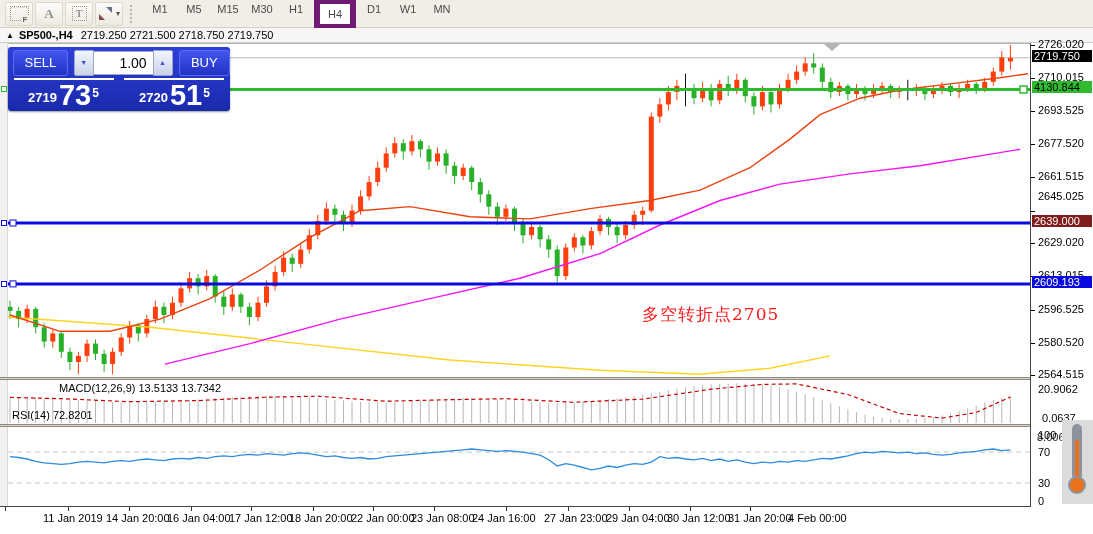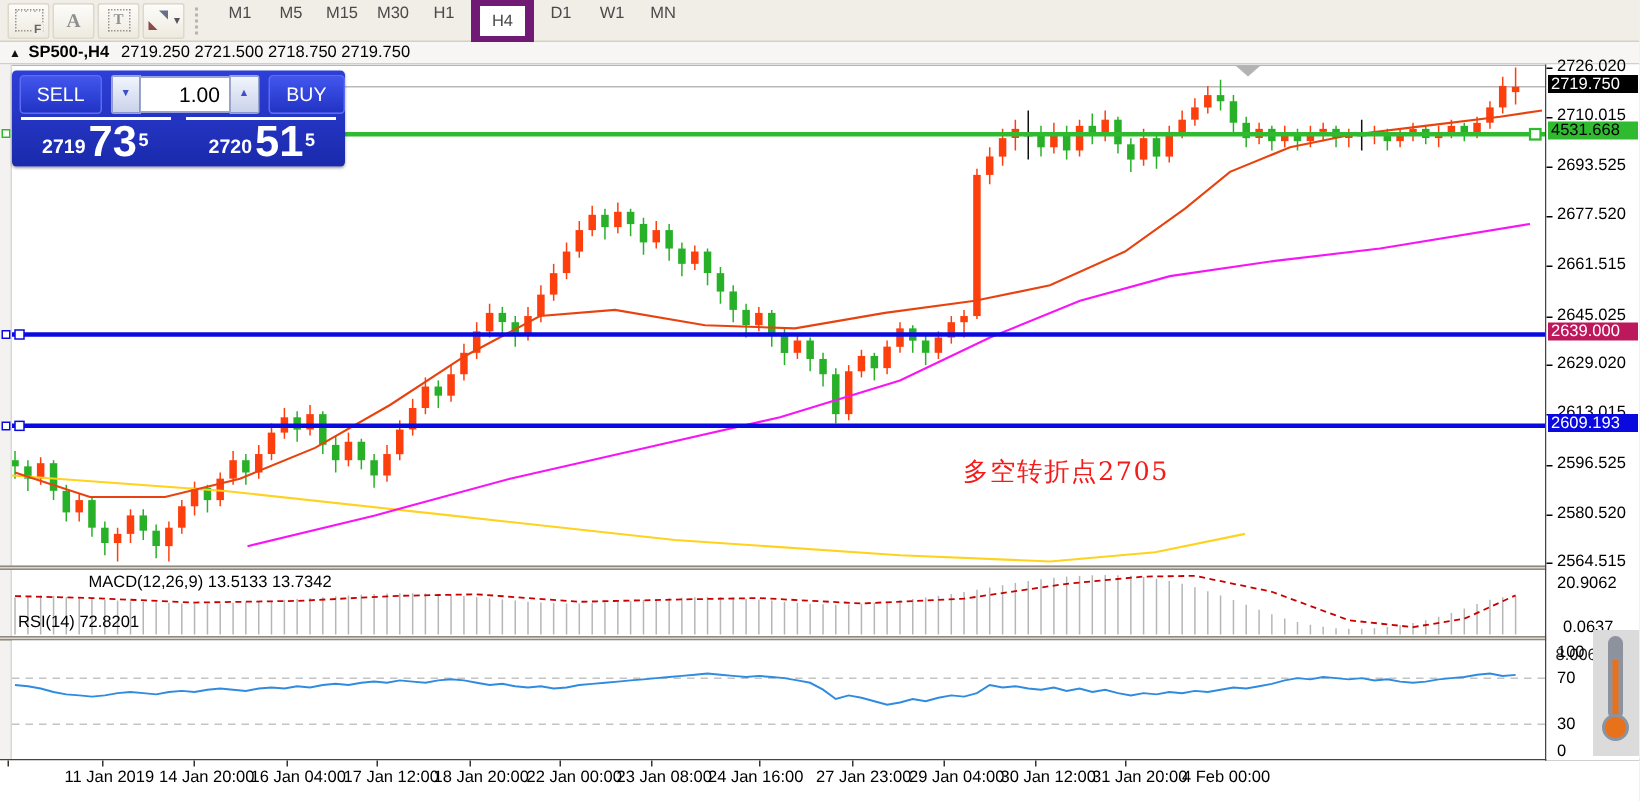--- a/index.html
+++ b/index.html
@@ -517,34 +517,34 @@
       <span class="ptick" style="top:-5px;">2726.020</span>
       <span class="pdash" style="top:35px;"></span>
       <span class="ptick" style="top:28px;">2710.015</span>
       <span class="pdash" style="top:68px;"></span>
       <span class="ptick" style="top:61px;">2693.525</span>
       <span class="pdash" style="top:101px;"></span>
       <span class="ptick" style="top:94px;">2677.520</span>
       <span class="pdash" style="top:134px;"></span>
       <span class="ptick" style="top:127px;">2661.515</span>
       <span class="pdash" style="top:168px;"></span>
-      <span class="ptick" style="top:161px;">2645.025</span>
+      <span class="ptick" style="top:147px;">2645.025</span>
       <span class="pdash" style="top:200px;"></span>
       <span class="ptick" style="top:193px;">2629.020</span>
       <span class="pdash" style="top:233px;"></span>
       <span class="ptick" style="top:226px;">2613.015</span>
       <span class="pdash" style="top:267px;"></span>
       <span class="ptick" style="top:260px;">2596.525</span>
       <span class="pdash" style="top:300px;"></span>
       <span class="ptick" style="top:293px;">2580.520</span>
       <span class="pdash" style="top:332px;"></span>
       <span class="ptick" style="top:325px;">2564.515</span>
       <span class="phl" style="top:7px;background:#000000;color:#ffffff;">2719.750</span>
-      <span class="phl" style="top:38px;background:#2fba2f;color:#000000;">4531.668</span>
-      <span class="phl" style="top:172px;background:#be185d;color:#ffffff;">2639.000</span>
+      <span class="phl" style="top:38px;background:#2fba2f;color:#000000;">4130.844</span>
+      <span class="phl" style="top:172px;background:#7f1d1d;color:#ffffff;">2639.000</span>
       <span class="phl" style="top:233px;background:#0a0ae0;color:#ffffff;">2609.193</span>
       <span class="ptick" style="top:340px;">20.9062</span>
       <span class="ptick" style="top:368px;left:6px;color:#222;margin-top:20px;">8.0062</span>
       <span class="ptick" style="top:369px;left:11px;color:#000;">0.0637</span>
       <span class="ptick" style="top:386px;">100</span>
       <span class="ptick" style="top:403px;">70</span>
       <span class="ptick" style="top:434px;">30</span>
       <span class="ptick" style="top:452px;">0</span>
     </div>
   <div id="time-axis">

